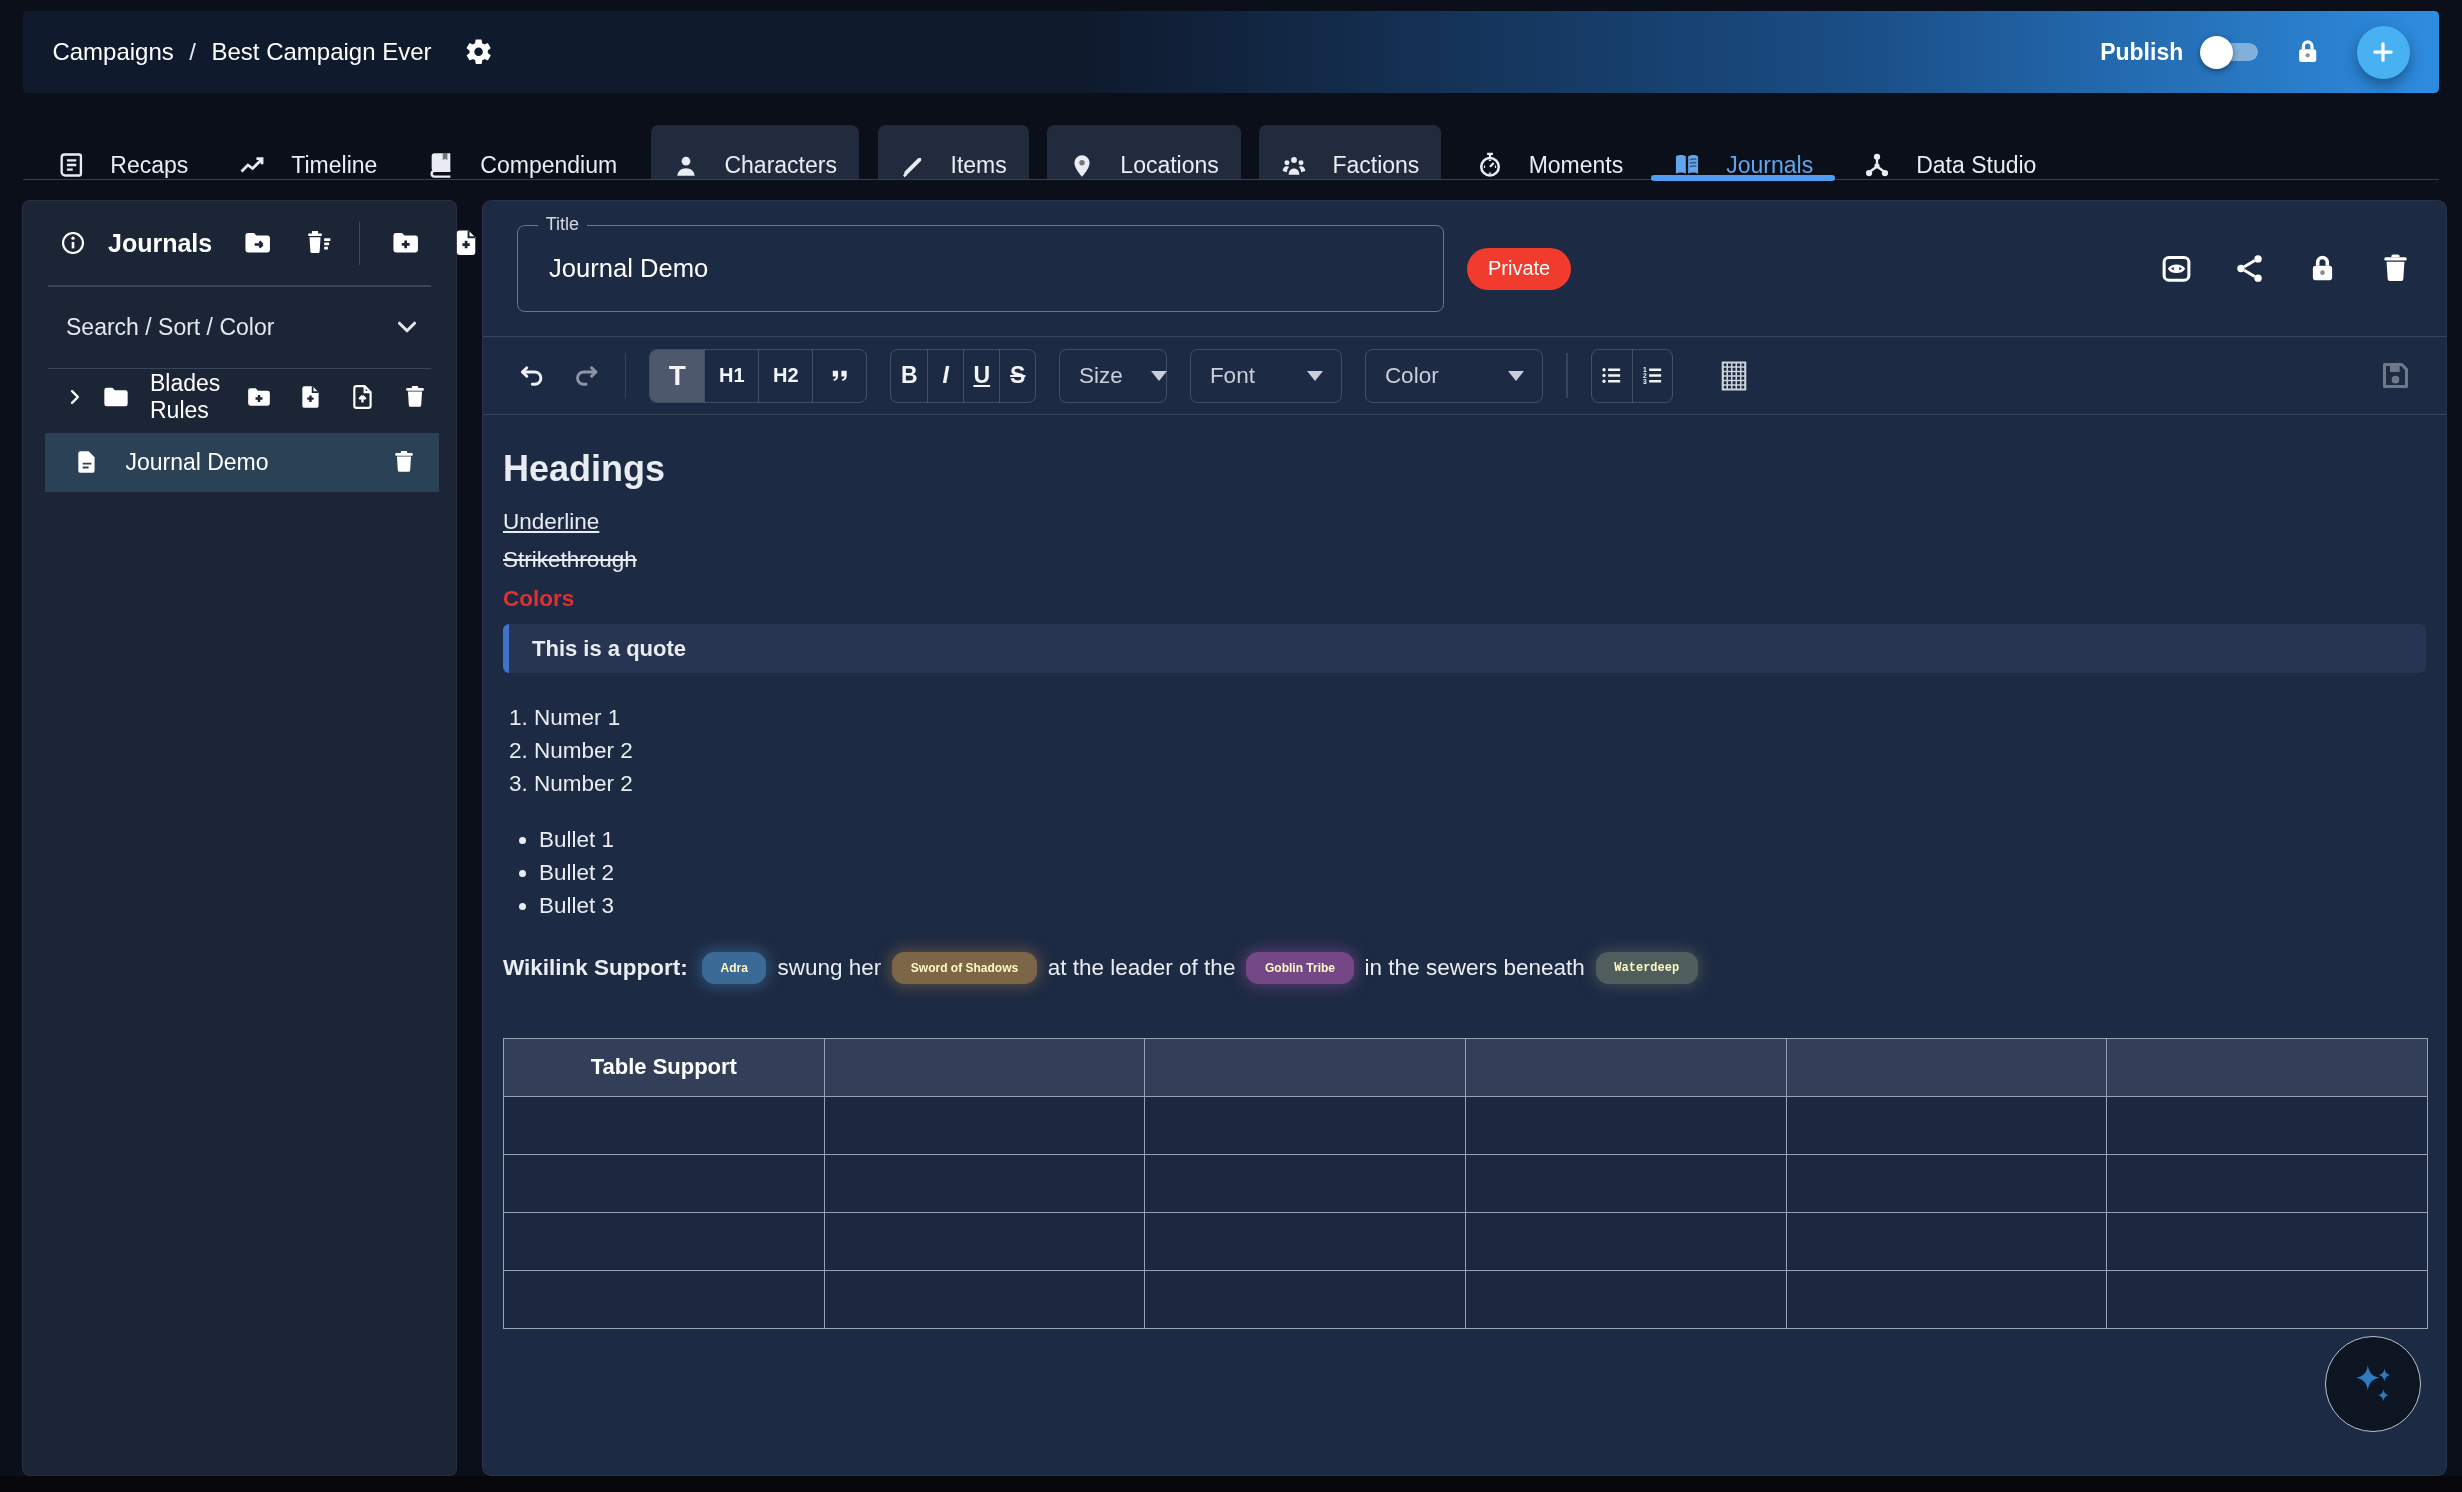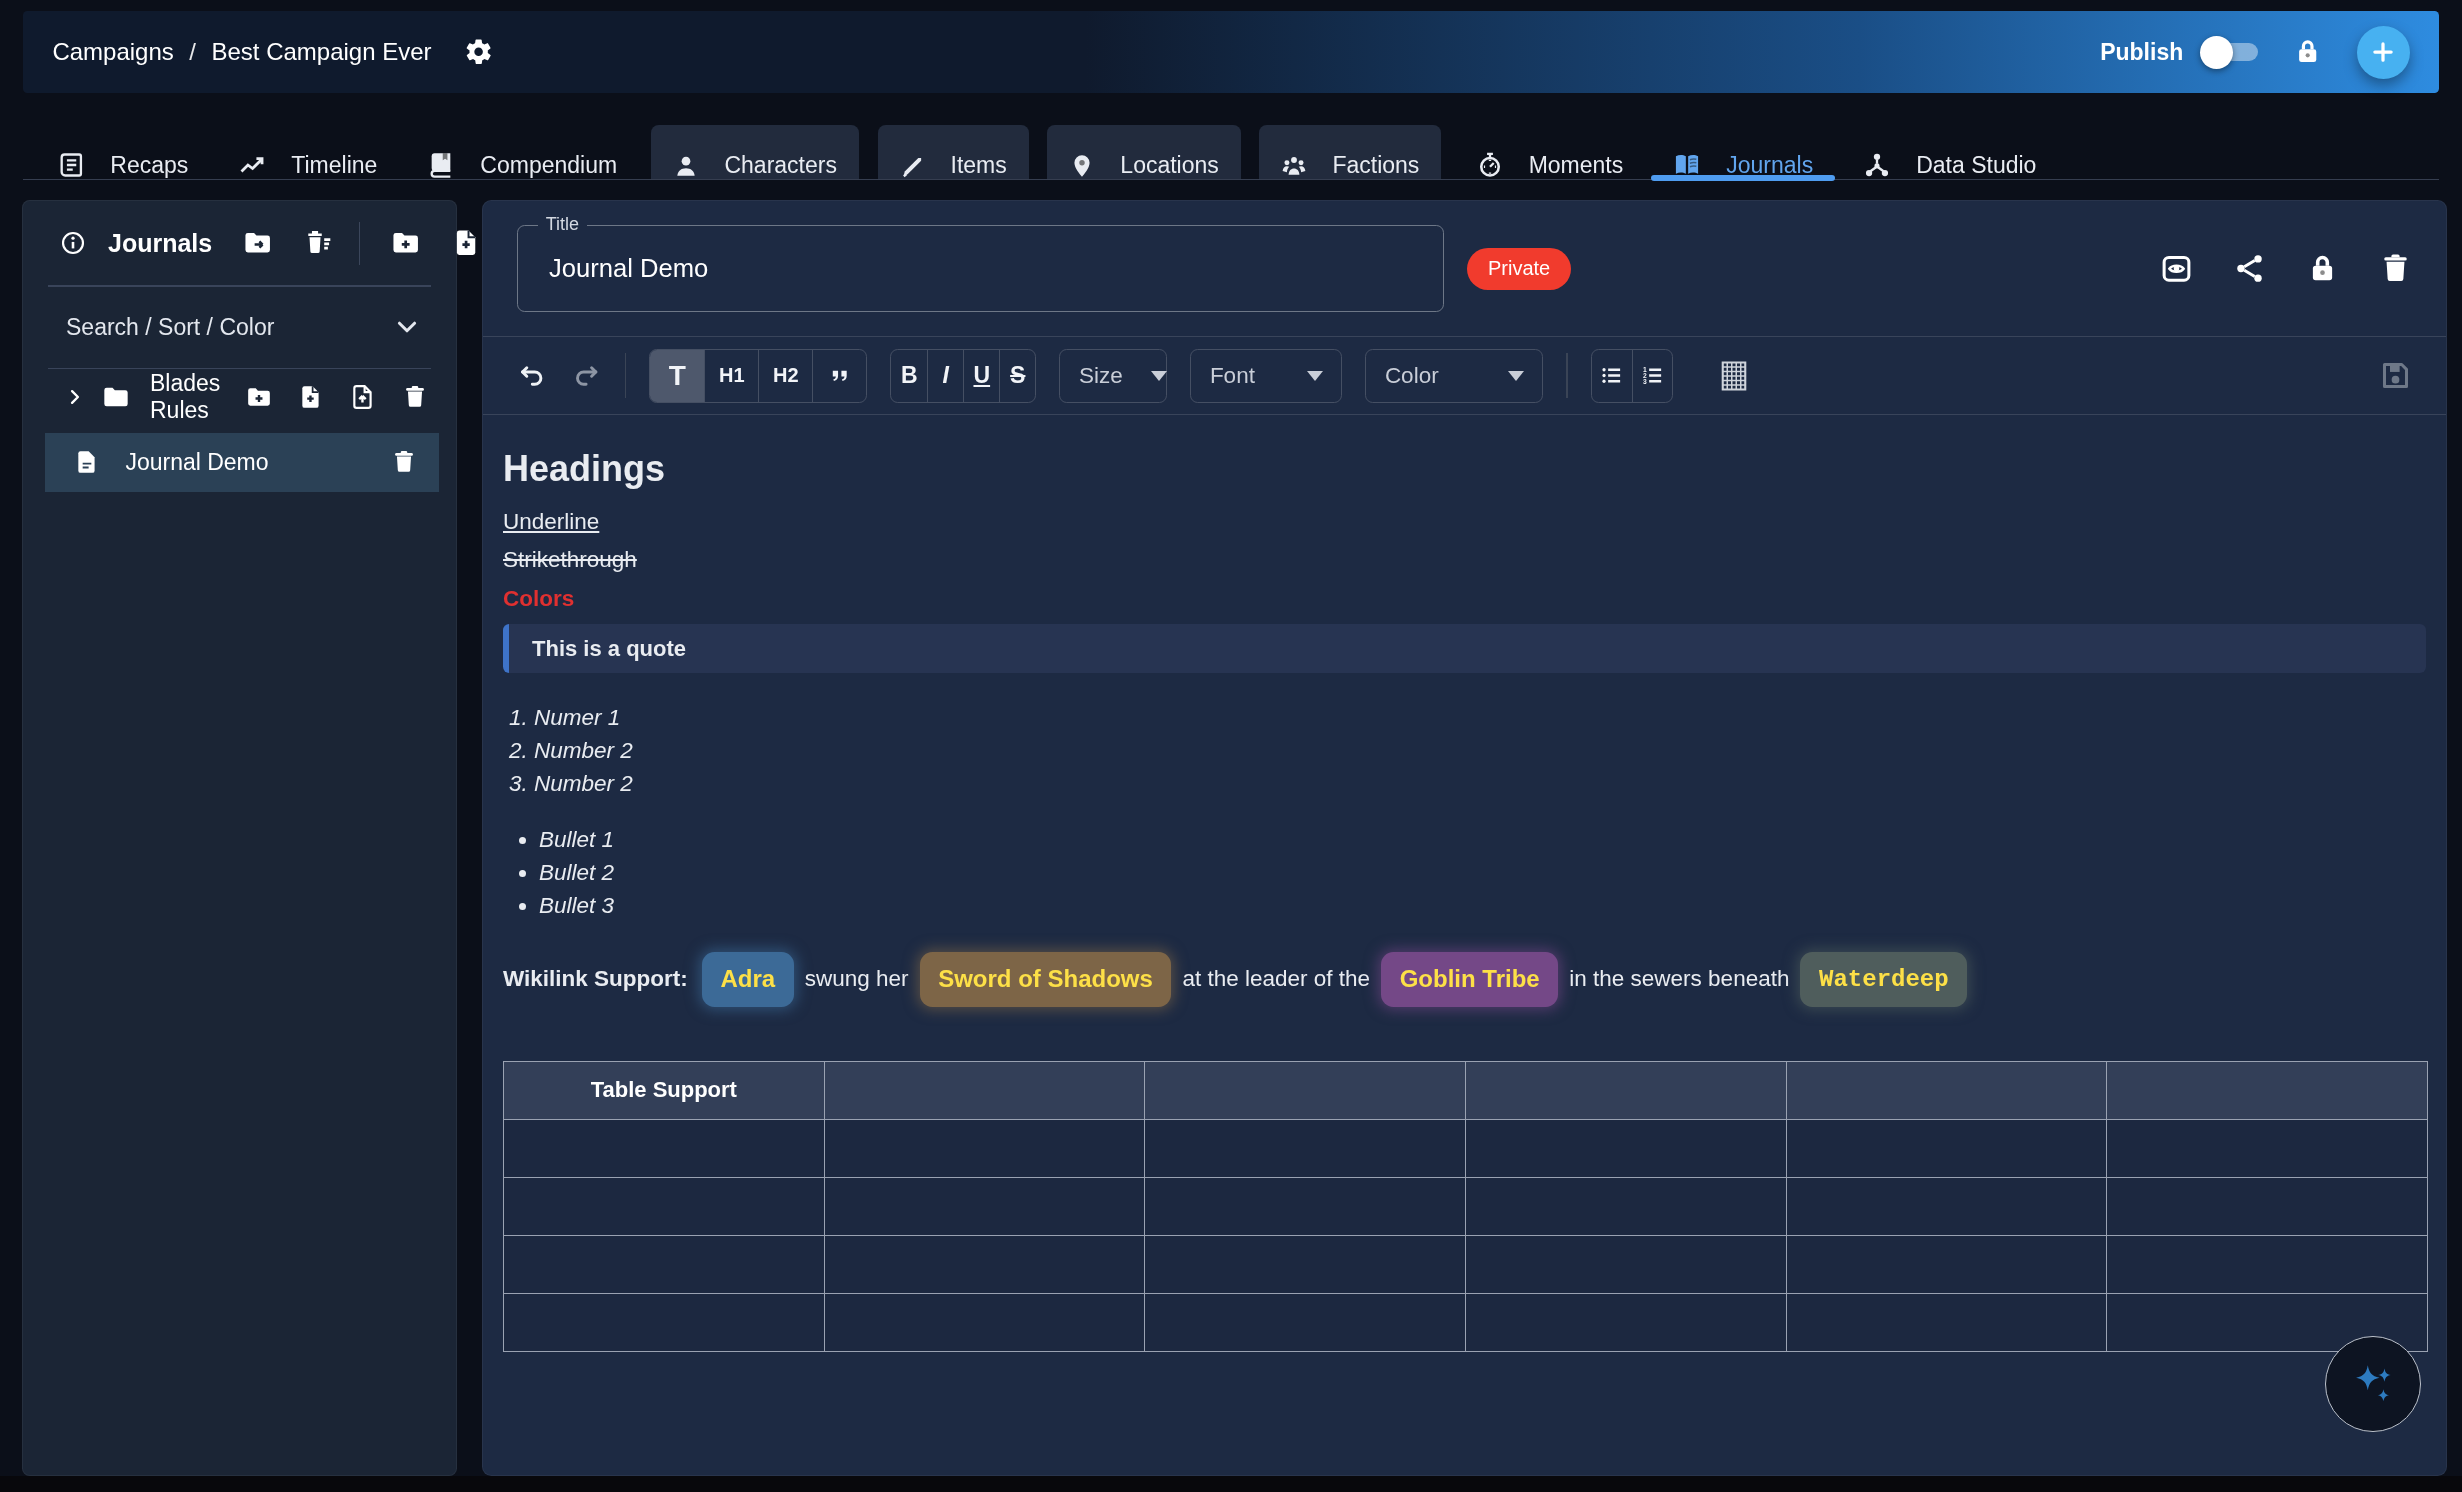--- a/index.html
+++ b/index.html
@@ -99,25 +99,25 @@
   .m-content{flex:1;padding:34px 20px;box-sizing:border-box;overflow:hidden;font-size:22.5px;color:#e9ecf1;position:relative;}
   .c-h1{font-size:36px;font-weight:700;margin:0 0 20px;line-height:40px;}
   .c-line{margin:0 0 12.4px;line-height:26px;}
   .c-bold{font-weight:700;}
   .c-underline{text-decoration:underline;}
   .c-strike{text-decoration:line-through;}
   .c-red{font-weight:700;}
   .c-quote{margin:11px 0 0;background:#273452;border-left:6.2px solid #3e73c8;border-radius:6.2px;
     padding:13px 23px;font-weight:700;font-size:22px;line-height:23px;}
   .c-ol{margin:28px 0 0;padding-left:31px;}
-  .c-ol li,.c-ul li{line-height:33px;font-style:italic;}
+  .c-ol li,.c-ul li{line-height:33px;}
   .c-ul{margin:23px 0 0;padding-left:36px;}
   .c-wikilink{margin:29.4px 0 0;display:flex;align-items:center;gap:11px;}
   .wl-label{font-weight:700;margin-right:3.1px;}
-  .wl-badge{height:55px;padding:0 18.6px;border-radius:12.4px;display:flex;align-items:center;font-size:24px;font-weight:600;color:#fde047;cursor:pointer;white-space:nowrap;}
+  .wl-badge{height:32px;padding:0 18.6px;border-radius:12.4px;display:flex;align-items:center;font-size:12px;font-weight:600;color:#fef9c3;cursor:pointer;white-space:nowrap;}
   .wl-text{white-space:nowrap;}
   .c-table{margin:54px 0 0;width:1925px;border-collapse:collapse;table-layout:fixed;}
   .c-table th,.c-table td{border:1.5px solid #9aa2b2;height:57px;padding:0;}
   .c-table thead th{background:#333f58;font-size:22px;font-weight:700;color:#fff;text-align:center;}
   .c-table tbody td{background:#1c2840;}
 
   .fab-ai{position:absolute;left:2325px;top:1336px;width:96px;height:96px;border-radius:50%;background:#0d1422;
     border:1.5px solid #bcc2cc;box-sizing:border-box;display:flex;align-items:center;justify-content:center;cursor:pointer;}
   .fab-ai .ic{color:#2d7bc0;}
   .bottom-strip{position:absolute;left:0;bottom:0;width:100%;height:16.3px;background:#08080c;}

